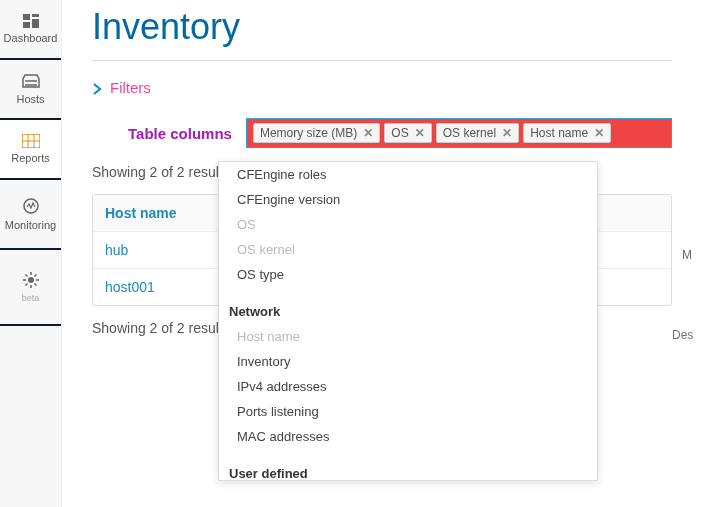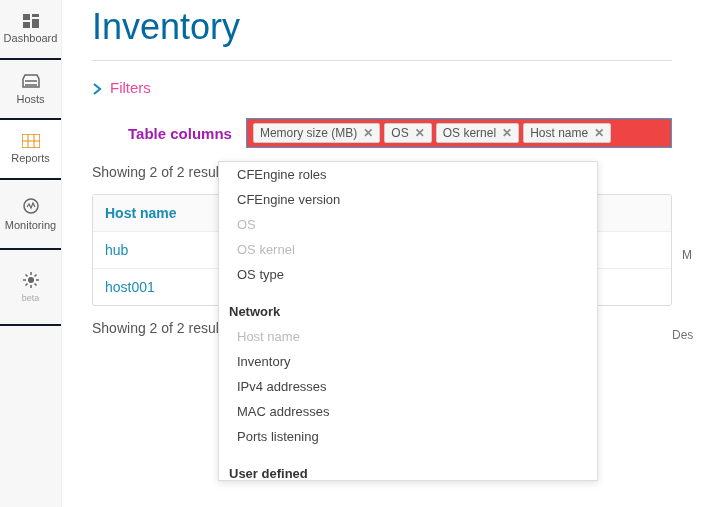--- a/index.html
+++ b/index.html
@@ -138,16 +138,16 @@
 <div class="dropdown" id="dropdown">
     <div class="dd-item">CFEngine roles</div>
     <div class="dd-item">CFEngine version</div>
     <div class="dd-item disabled">OS</div>
     <div class="dd-item disabled">OS kernel</div>
     <div class="dd-item">OS type</div>
     <div class="dd-group">Network</div>
     <div class="dd-item disabled">Host name</div>
     <div class="dd-item">Inventory</div>
     <div class="dd-item">IPv4 addresses</div>
+    <div class="dd-item">Ports listening</div>
     <div class="dd-item">MAC addresses</div>
-    <div class="dd-item">Ports listening</div>
     <div class="dd-group">User defined</div>
   </div>
 
 </body></html>

